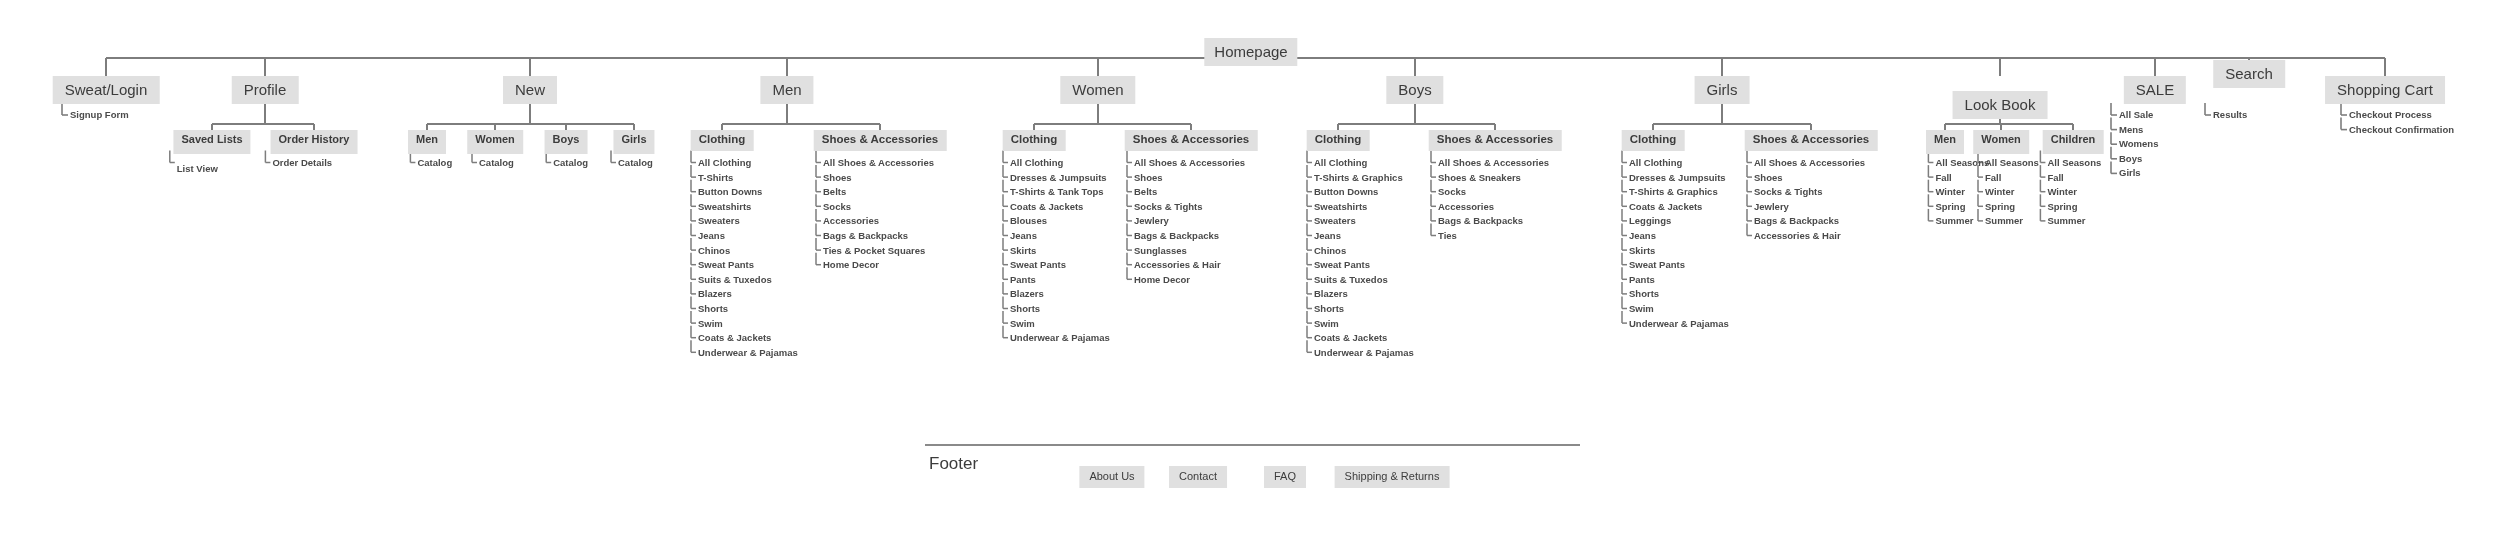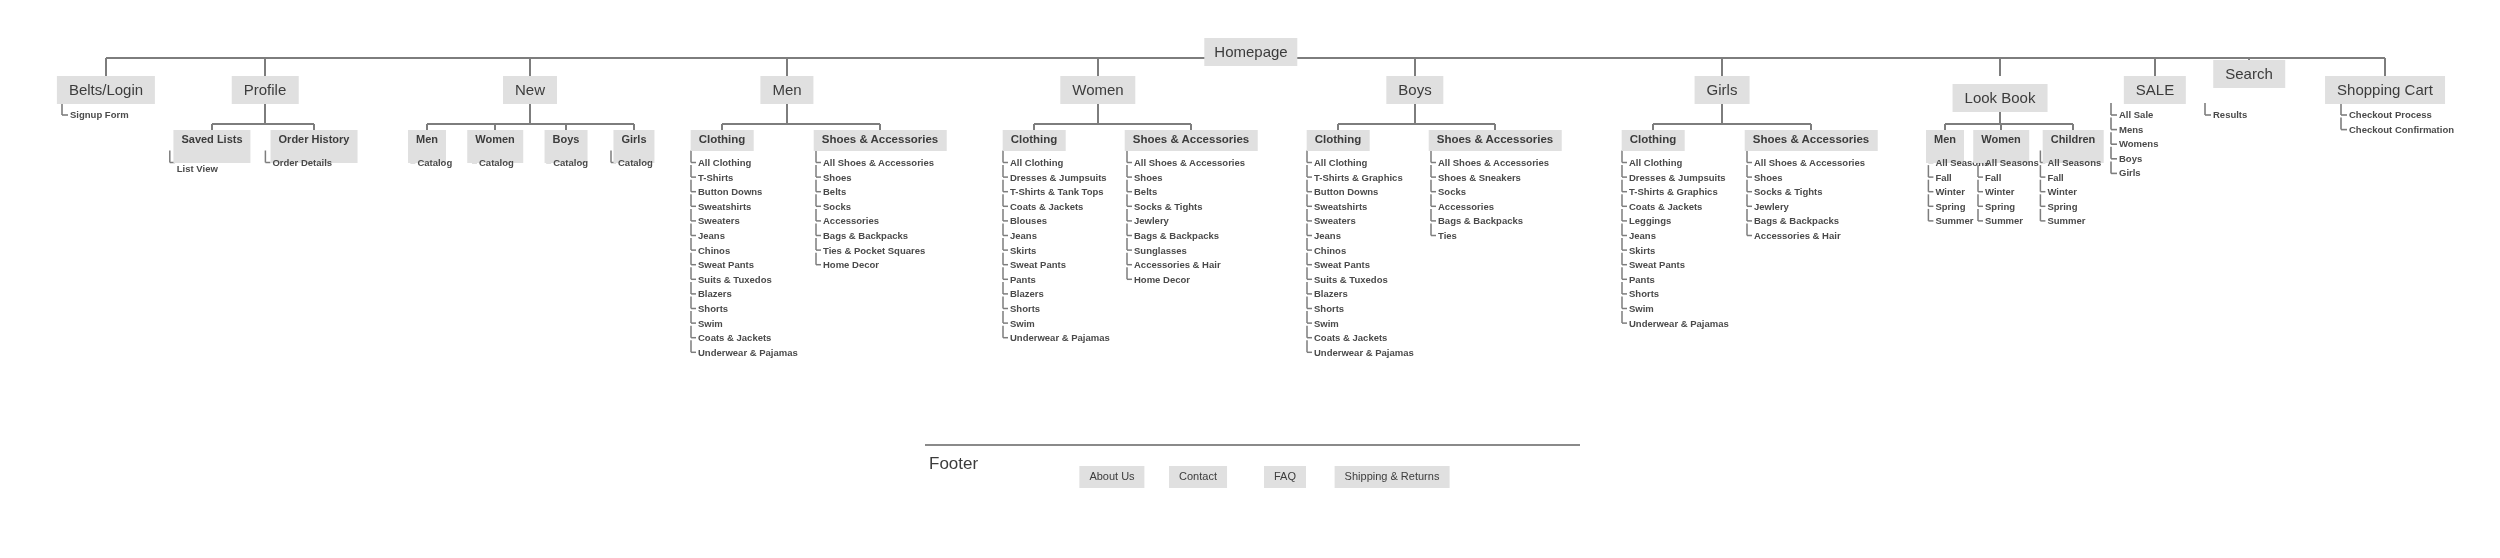--- a/index.html
+++ b/index.html
@@ -35,21 +35,21 @@
     padding:6px 12px 7px 12px;
     font-weight:400;
   }
   .node.l2b{
     font-size:11.5px;
     padding:4px 8px 5px 8px;
     font-weight:600;
   }
   .node.l3{
     font-size:11px;
-    padding:4px 8px 18px 8px;
+    padding:4px 8px 9px 8px;
     font-weight:600;
   }
 
   .leaf{
     position:absolute;
     font-size:10px;
     font-weight:600;
     color:#4a4a4a;
     white-space:nowrap;
     line-height:1;
@@ -348,21 +348,21 @@
       <line x1="2249" y1="58" x2="2249" y2="76" stroke="#7d7d7d" stroke-width="2"></line>
       <line x1="2205" y1="103" x2="2205" y2="115" stroke="#7d7d7d" stroke-width="1.6"></line>
       <line x1="2205" y1="115" x2="2211" y2="115" stroke="#7d7d7d" stroke-width="1.6"></line>
       <line x1="2385" y1="58" x2="2385" y2="76" stroke="#7d7d7d" stroke-width="2"></line>
       <line x1="2341" y1="103" x2="2341" y2="115" stroke="#7d7d7d" stroke-width="1.6"></line>
       <line x1="2341" y1="115" x2="2347" y2="115" stroke="#7d7d7d" stroke-width="1.6"></line>
       <line x1="2341" y1="117.6" x2="2341" y2="129.6" stroke="#7d7d7d" stroke-width="1.6"></line>
       <line x1="2341" y1="129.6" x2="2347" y2="129.6" stroke="#7d7d7d" stroke-width="1.6"></line>
     </svg>
 <div class="node root" style="left: 1251px; top: 22px; margin-top: 16px;">Homepage</div>
-    <div class="node l1" style="left: 106px; top: 76px;">Belts/Login</div>
+    <div class="node l1" style="left: 106px; top: 76px;">Sweat/Login</div>
     <div class="leaf sm" style="left: 70px; top: 110px;">Signup Form</div>
     <div class="node l1" style="left: 265px; top: 76px;">Profile</div>
     <div class="node l3" style="left: 212px; top: 130px;">Saved Lists</div>
     <div class="leaf sm" style="left: 176.8px; top: 164px;">List View</div>
     <div class="node l3" style="left: 314px; top: 130px;">Order History</div>
     <div class="leaf sm" style="left: 272.4px; top: 158px;">Order Details</div>
     <div class="node l1" style="left: 530px; top: 76px;">New</div>
     <div class="node l3" style="left: 427px; top: 130px;">Men</div>
     <div class="leaf sm" style="left: 417.4px; top: 158px;">Catalog</div>
     <div class="node l3" style="left: 495px; top: 130px;">Women</div>
@@ -458,21 +458,21 @@
     <div class="leaf sm" style="left: 1629px; top: 289.4px;">Shorts</div>
     <div class="leaf sm" style="left: 1629px; top: 304px;">Swim</div>
     <div class="leaf sm" style="left: 1629px; top: 318.6px;">Underwear &amp; Pajamas</div>
     <div class="node l2b" style="left: 1811px; top: 130px;">Shoes &amp; Accessories</div>
     <div class="leaf sm" style="left: 1754px; top: 158px;">All Shoes &amp; Accessories</div>
     <div class="leaf sm" style="left: 1754px; top: 172.6px;">Shoes</div>
     <div class="leaf sm" style="left: 1754px; top: 187.2px;">Socks &amp; Tights</div>
     <div class="leaf sm" style="left: 1754px; top: 201.8px;">Jewlery</div>
     <div class="leaf sm" style="left: 1754px; top: 216.4px;">Bags &amp; Backpacks</div>
     <div class="leaf sm" style="left: 1754px; top: 231px;">Accessories &amp; Hair</div>
-    <div class="node l1" style="left: 2000px; top: 84px;">Look Book</div>
+    <div class="node l1" style="left: 2000px; top: 91px;">Look Book</div>
     <div class="node l3" style="left: 1945px; top: 130px;">Men</div>
     <div class="leaf sm" style="left: 1935.4px; top: 158px;">All Seasons</div>
     <div class="leaf sm" style="left: 1935.4px; top: 172.6px;">Fall</div>
     <div class="leaf sm" style="left: 1935.4px; top: 187.2px;">Winter</div>
     <div class="leaf sm" style="left: 1935.4px; top: 201.8px;">Spring</div>
     <div class="leaf sm" style="left: 1935.4px; top: 216.4px;">Summer</div>
     <div class="node l3" style="left: 2001px; top: 130px;">Women</div>
     <div class="leaf sm" style="left: 1985px; top: 158px;">All Seasons</div>
     <div class="leaf sm" style="left: 1985px; top: 172.6px;">Fall</div>
     <div class="leaf sm" style="left: 1985px; top: 187.2px;">Winter</div>

